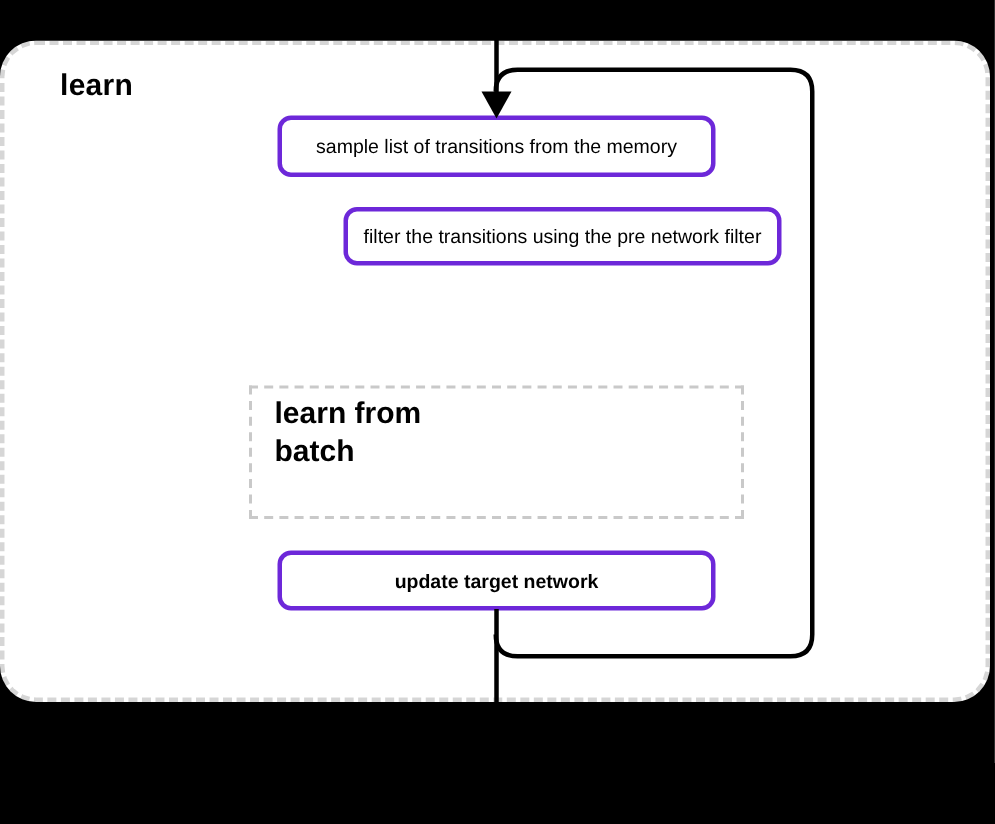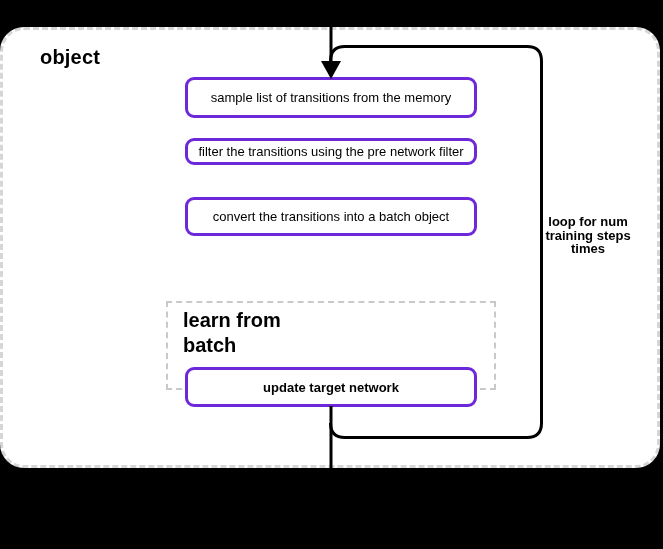--- a/index.html
+++ b/index.html
@@ -44,39 +44,38 @@
     border: 3px solid #6d28d9;
     border-radius: 9px;
     display: flex;
     align-items: center;
     justify-content: center;
     text-align: center;
     font-size: 13px;
     color: #000000;
   }
   #step-1 { top: 77px;  height: 41px; }
-  #step-2 { top: 138px; height: 27px; }
+  #step-2 { top: 138px; height: 39px; margin-left: 44px; }
   #step-3 { top: 197px; height: 39px; }
   #step-4 { top: 367px; height: 40px; font-weight: bold; }
   .subprocess {
     position: absolute;
     left: 166px;
     top: 257px;
     width: 330px;
     height: 89px;
     box-sizing: border-box;
     background: #ffffff;
     border: 2px dashed #c9c9c9;
     padding: 5px 8px 0 15px;
     font-size: 20px;
     font-weight: 700;
     line-height: 25px;
     white-space: pre-line;
     color: #000000;
-    margin-top: 44px;
   }
   .loop-annotation {
     position: absolute;
     left: 538px;
     top: 215px;
     width: 100px;
     text-align: center;
     font-size: 13px;
     font-weight: 700;
     line-height: 13.5px;
@@ -90,36 +89,32 @@
     pointer-events: none;
   }
 </style>
 </head>
 <body>
 
 <div class="stage">
 
   <div class="outer-container"></div>
 
-  <div class="train-label">object</div>
+  <div class="train-label">learn</div>
 
   <div class="step" id="step-1">sample list of transitions from the memory</div>
 
   <div class="step" id="step-2">filter the transitions using the pre network filter</div>
 
-  <div class="step" id="step-3">convert the transitions into a batch object</div>
 
   <div class="subprocess">learn from
 batch</div>
 
   <div class="step" id="step-4">update target network</div>
 
-  <div class="loop-annotation">loop for num
-training steps
-times</div>
 
   <svg class="overlay" width="663" height="549" viewBox="0 0 663 549">
 
     <path d="M331 0 L331 63" stroke="#000000" stroke-width="3" fill="none"></path>
 
     <path d="M321 61 L341 61 L331 79 Z" fill="#000000" stroke="none"></path>
 
     <path d="M330.5 61 Q330.5 46.5 345 46.5 L527 46.5 Q541.5 46.5 541.5 61 L541.5 423 Q541.5 437.5 527 437.5 L345 437.5 Q330.5 437.5 330.5 423" fill="none" stroke="#000000" stroke-width="3"></path>
 
     <path d="M331 406 L331 470" stroke="#000000" stroke-width="3" fill="none"></path>

